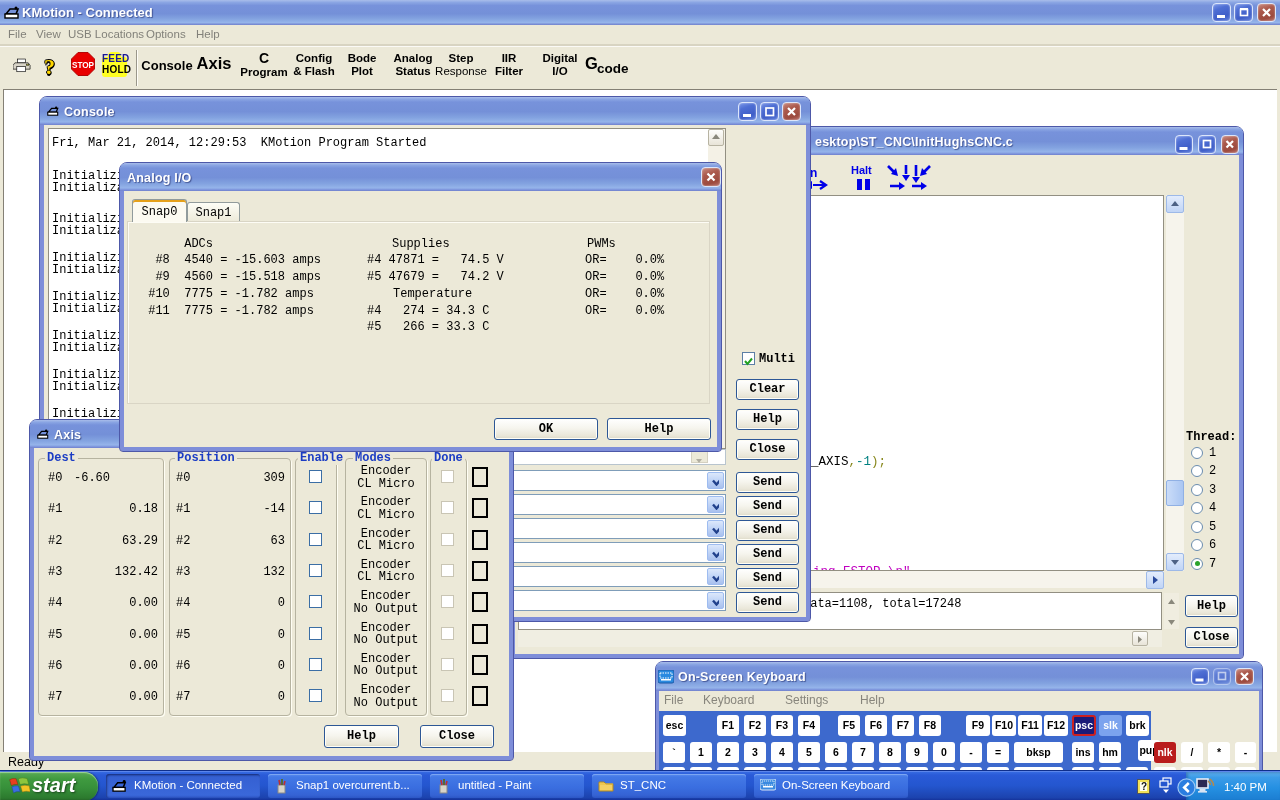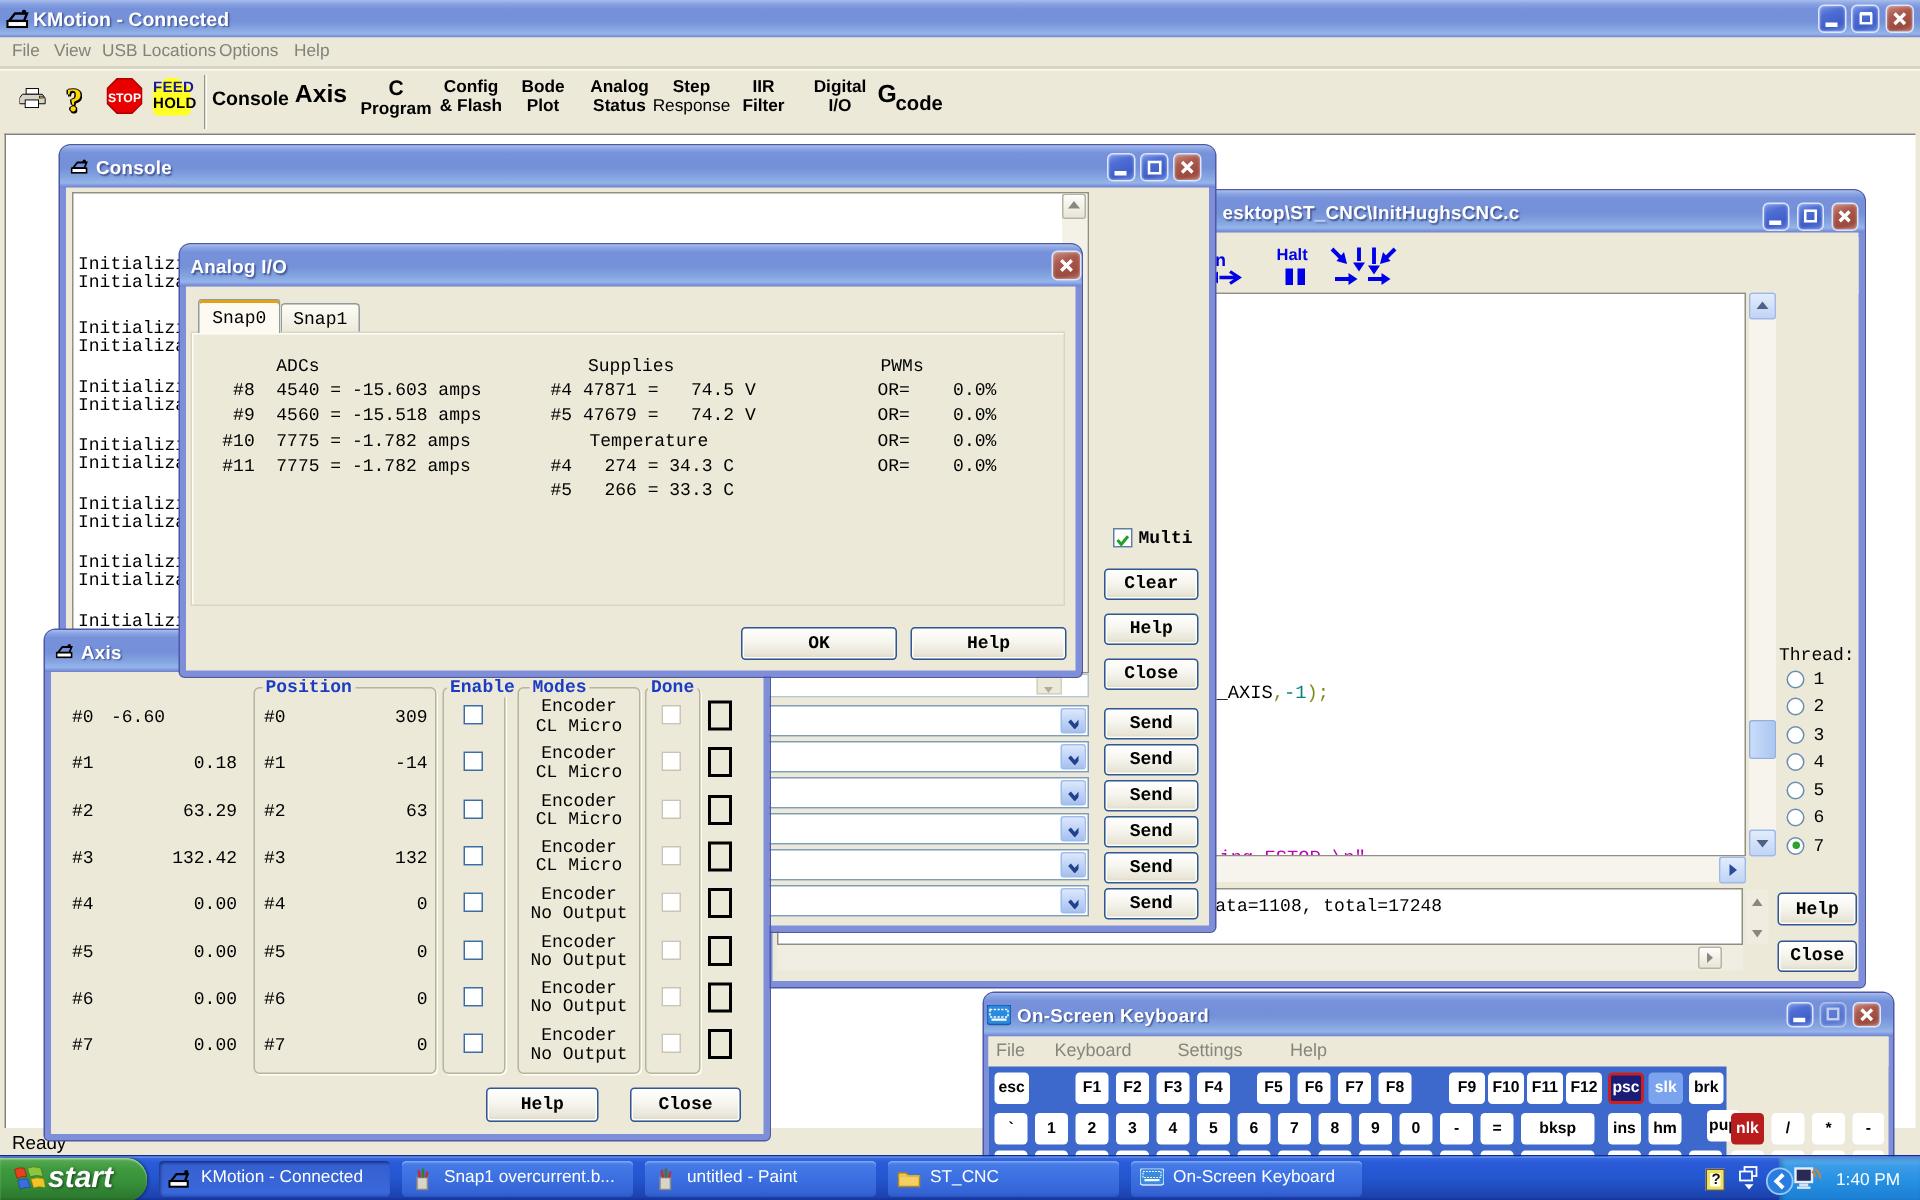--- a/index.html
+++ b/index.html
@@ -182,21 +182,21 @@
           <path d="M7.5 6 L11 11 L4 11 z" fill="#8a887c"></path>
           <path d="M7.5 32 L11 27 L4 27 z" fill="#8a887c"></path>
         </svg>
   </div>
   <div class="abs" style="left:3px;top:499px;width:644px;height:17px;background:#f0eee2;">
     <div class="sbbtn" style="right:14px;top:1px;width:16px;height:15px"><svg width="14" height="13">
             <path d="M5 3 L9 6.5 L5 10 z" fill="#8a887c"></path>
           </svg></div>
   </div>
 
-  <div class="abs mono" style="left:671px;top:299px;font-size:12px;font-weight:normal;">Thread:</div>
+  <div class="abs mono" style="left:671px;top:299px;font-size:12px;font-weight:bold;">Thread:</div>
   <div class="abs" style="left:0;top:0">
         <div class="abs" style="left:676px;top:315.5px;width:12px;height:12px;border-radius:50%;background:#fff;border:1px solid #6a8cae;"></div>
         <div class="abs mono" style="left:694px;top:314.5px;font-size:12px;">1</div>
         <div class="abs" style="left:676px;top:334px;width:12px;height:12px;border-radius:50%;background:#fff;border:1px solid #6a8cae;"></div>
         <div class="abs mono" style="left:694px;top:333px;font-size:12px;">2</div>
         <div class="abs" style="left:676px;top:352.5px;width:12px;height:12px;border-radius:50%;background:#fff;border:1px solid #6a8cae;"></div>
         <div class="abs mono" style="left:694px;top:351.5px;font-size:12px;">3</div>
         <div class="abs" style="left:676px;top:371px;width:12px;height:12px;border-radius:50%;background:#fff;border:1px solid #6a8cae;"></div>
         <div class="abs mono" style="left:694px;top:370px;font-size:12px;">4</div>
         <div class="abs" style="left:676px;top:389.5px;width:12px;height:12px;border-radius:50%;background:#fff;border:1px solid #6a8cae;"></div>
@@ -230,20 +230,21 @@
           </svg>
         </div>
     <div class="tbtn red" style="left:742px;top:5px">
           <svg width="17" height="17">
             <path d="M5 5 L12 12 M12 5 L5 12" stroke="#fff" stroke-width="2.2"></path>
           </svg>
         </div>
   </div>
 
   <div class="abs" style="left:4px;top:27px;width:678px;height:321px;background:#fff;border:1px solid #928f82;overflow:hidden;" id="logarea">
+    <div class="abs mono" style="left:3px;top:7px;font-size:12px;white-space:pre;">Fri, Mar 21, 2014, 12:29:53  KMotion Program Started</div>
     <div id="loggroups">
           <div class="abs mono" style="left:3px;top:40px;font-size:12px;white-space:pre;">Initializing Axis Channels</div>
           <div class="abs mono" style="left:3px;top:52px;font-size:12px;white-space:pre;">Initialization Complete</div>
           <div class="abs mono" style="left:3px;top:83px;font-size:12px;white-space:pre;">Initializing Axis Channels</div>
           <div class="abs mono" style="left:3px;top:95px;font-size:12px;white-space:pre;">Initialization Complete</div>
           <div class="abs mono" style="left:3px;top:122px;font-size:12px;white-space:pre;">Initializing Axis Channels</div>
           <div class="abs mono" style="left:3px;top:134px;font-size:12px;white-space:pre;">Initialization Complete</div>
           <div class="abs mono" style="left:3px;top:161px;font-size:12px;white-space:pre;">Initializing Axis Channels</div>
           <div class="abs mono" style="left:3px;top:173px;font-size:12px;white-space:pre;">Initialization Complete</div>
           <div class="abs mono" style="left:3px;top:200px;font-size:12px;white-space:pre;">Initializing Axis Channels</div>
@@ -330,20 +331,23 @@
 
 <div class="win" id="axis" style="left:30px;top:420px;width:483px;height:340px;">
   <div class="tbar">
     <svg class="abs" style="left:7px;top:7px" width="13" height="14" viewBox="0 0 17 17">
           <path d="M2 10 l4 -5 h8 l-2 5 z" fill="none" stroke="#000" stroke-width="1.6"></path>
           <rect x="1" y="10" width="13" height="4" fill="#fff" stroke="#000" stroke-width="1.4"></rect>
           <circle cx="12" cy="4" r="1.5" fill="#000"></circle>
         </svg>
     <div class="ttl" style="left:24px;">Axis</div>
   </div>
+  <div class="grp" style="left:4px;top:34px;width:126px;height:258px;">
+        <div class="grplbl" style="left:6px;">Dest</div>
+      </div>
   <div class="grp" style="left:135px;top:34px;width:122px;height:258px;">
         <div class="grplbl" style="left:5px;">Position</div>
       </div>
   <div class="grp" style="left:261px;top:34px;width:42px;height:258px;">
         <div class="grplbl" style="left:2px;">Enable</div>
       </div>
   <div class="grp" style="left:396px;top:34px;width:37px;height:258px;">
         <div class="grplbl" style="left:1px;">Done</div>
       </div>
   <div class="grp" style="left:311px;top:34px;width:82px;height:258px;">

